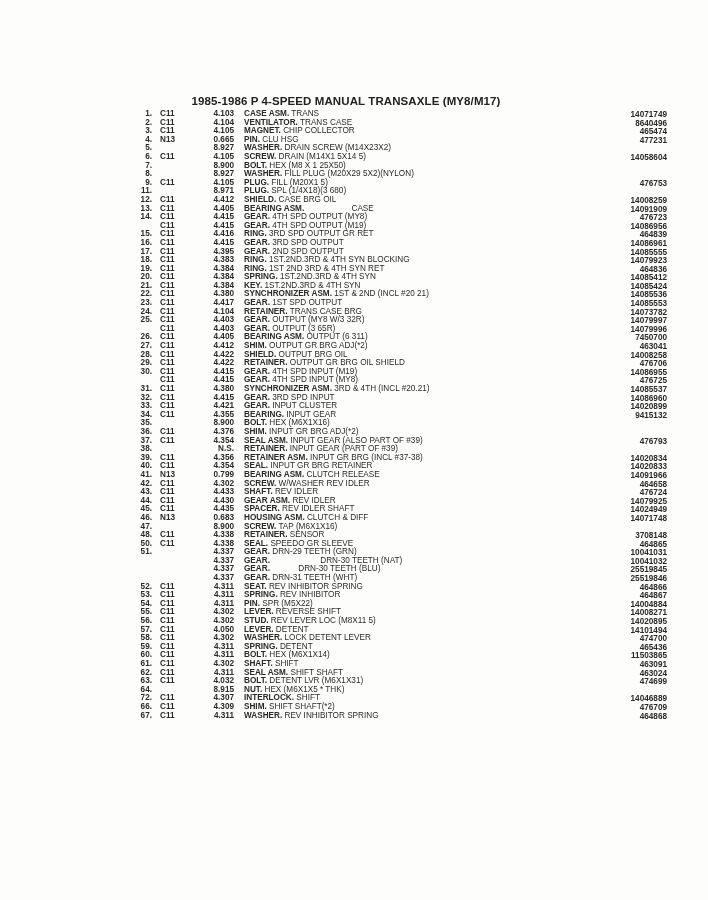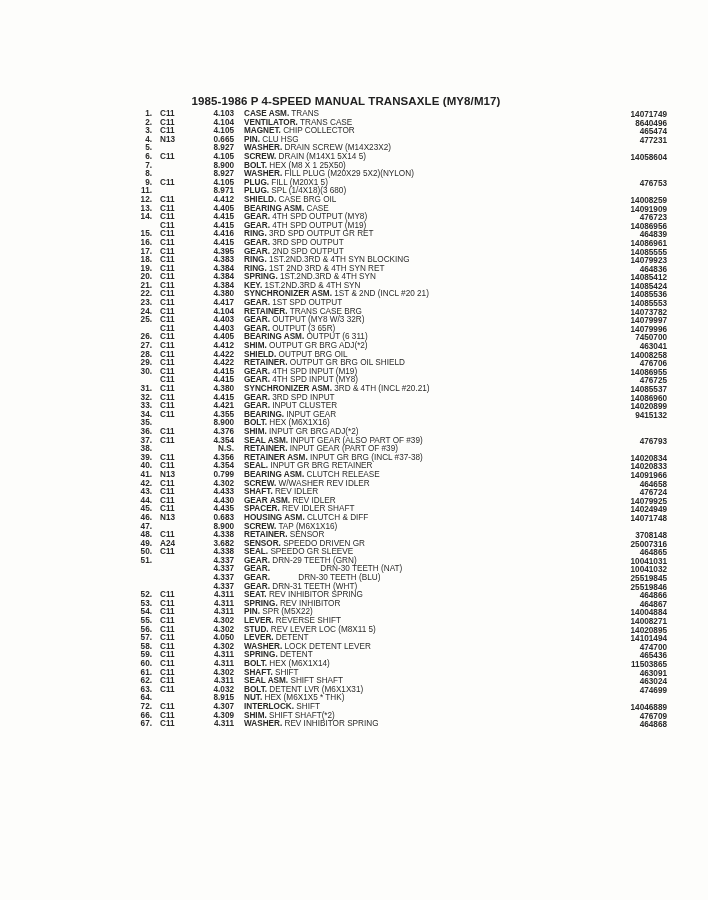--- a/index.html
+++ b/index.html
@@ -103,21 +103,21 @@
       <span class="num">12.</span>
       <span class="code">C11</span>
       <span class="grp">4.412</span>
       <span class="desc"><b>SHIELD.</b> <span style="position: static;">CASE BRG OIL</span></span>
       <span class="pn">14008259</span>
     </div>
     <div class="row">
       <span class="num">13.</span>
       <span class="code">C11</span>
       <span class="grp">4.405</span>
-      <span class="desc"><b>BEARING ASM.</b> <span style="position: static;">CASE</span></span>
+      <span class="desc"><b>BEARING ASM.</b> <span style="position: static; margin-left: 45px;">CASE</span></span>
       <span class="pn">14091909</span>
     </div>
     <div class="row">
       <span class="num">14.</span>
       <span class="code">C11</span>
       <span class="grp">4.415</span>
       <span class="desc"><b>GEAR.</b> <span style="position: static;">4TH SPD OUTPUT (MY8)</span></span>
       <span class="pn">476723</span>
     </div>
     <div class="row">
@@ -373,27 +373,20 @@
       <span class="pn"></span>
     </div>
     <div class="row">
       <span class="num">48.</span>
       <span class="code">C11</span>
       <span class="grp">4.338</span>
       <span class="desc"><b>RETAINER.</b> <span style="position: static;">SENSOR</span></span>
       <span class="pn">3708148</span>
     </div>
     <div class="row">
-      <span class="num">49.</span>
-      <span class="code">A24</span>
-      <span class="grp">3.682</span>
-      <span class="desc"><b>SENSOR.</b> <span style="position: static;">SPEEDO DRIVEN GR</span></span>
-      <span class="pn">25007316</span>
-    </div>
-    <div class="row">
       <span class="num">50.</span>
       <span class="code">C11</span>
       <span class="grp">4.338</span>
       <span class="desc"><b>SEAL.</b> <span style="position: static;">SPEEDO GR SLEEVE</span></span>
       <span class="pn">464865</span>
     </div>
     <div class="row">
       <span class="num">51.</span>
       <span class="code"></span>
       <span class="grp">4.337</span>

